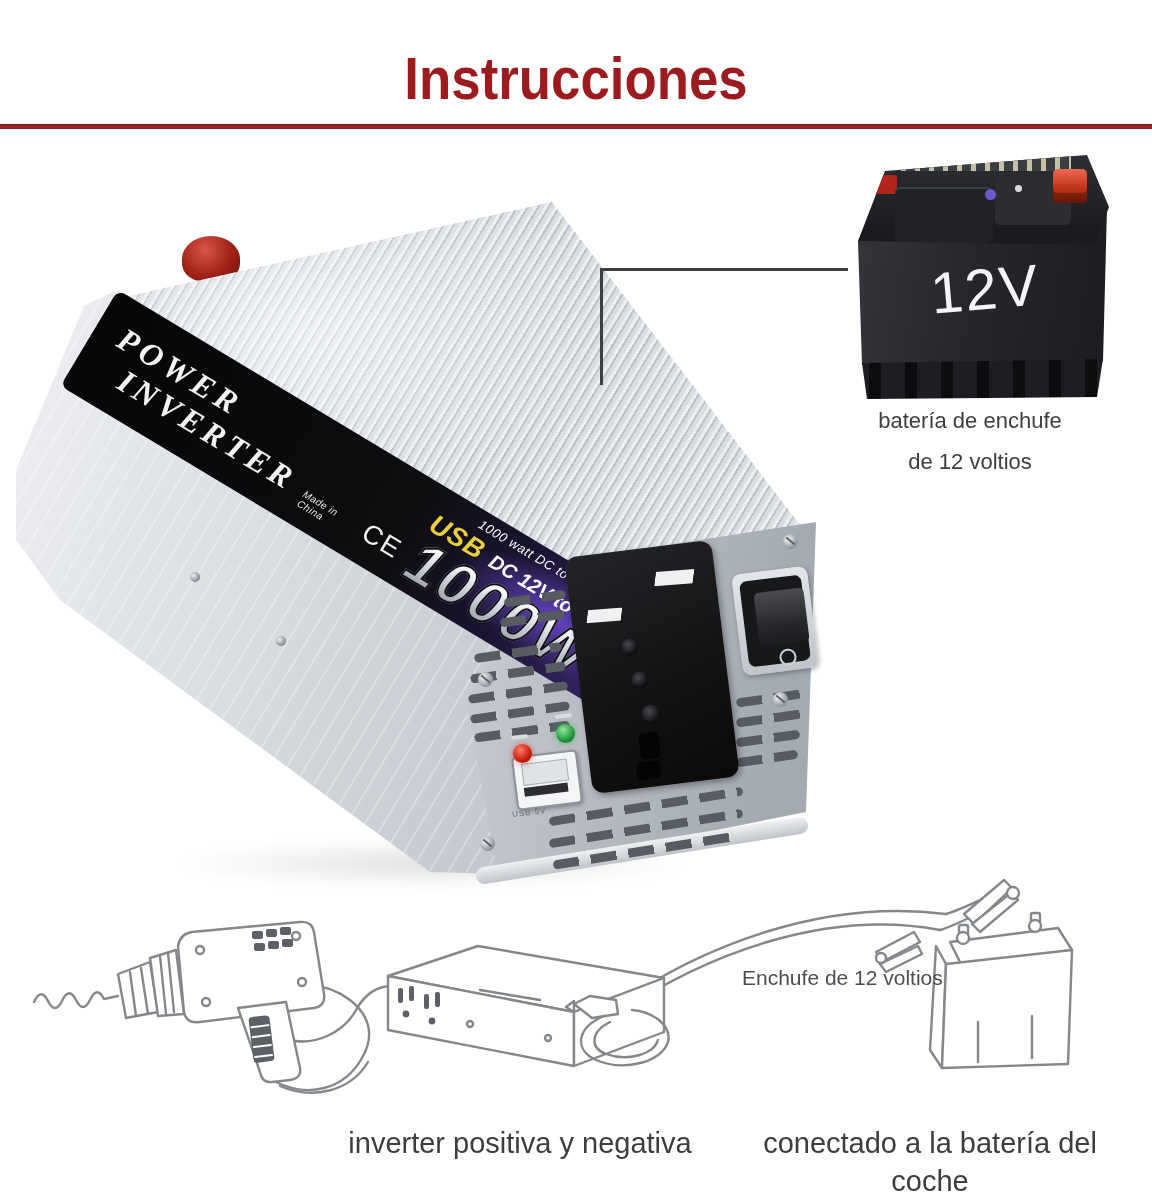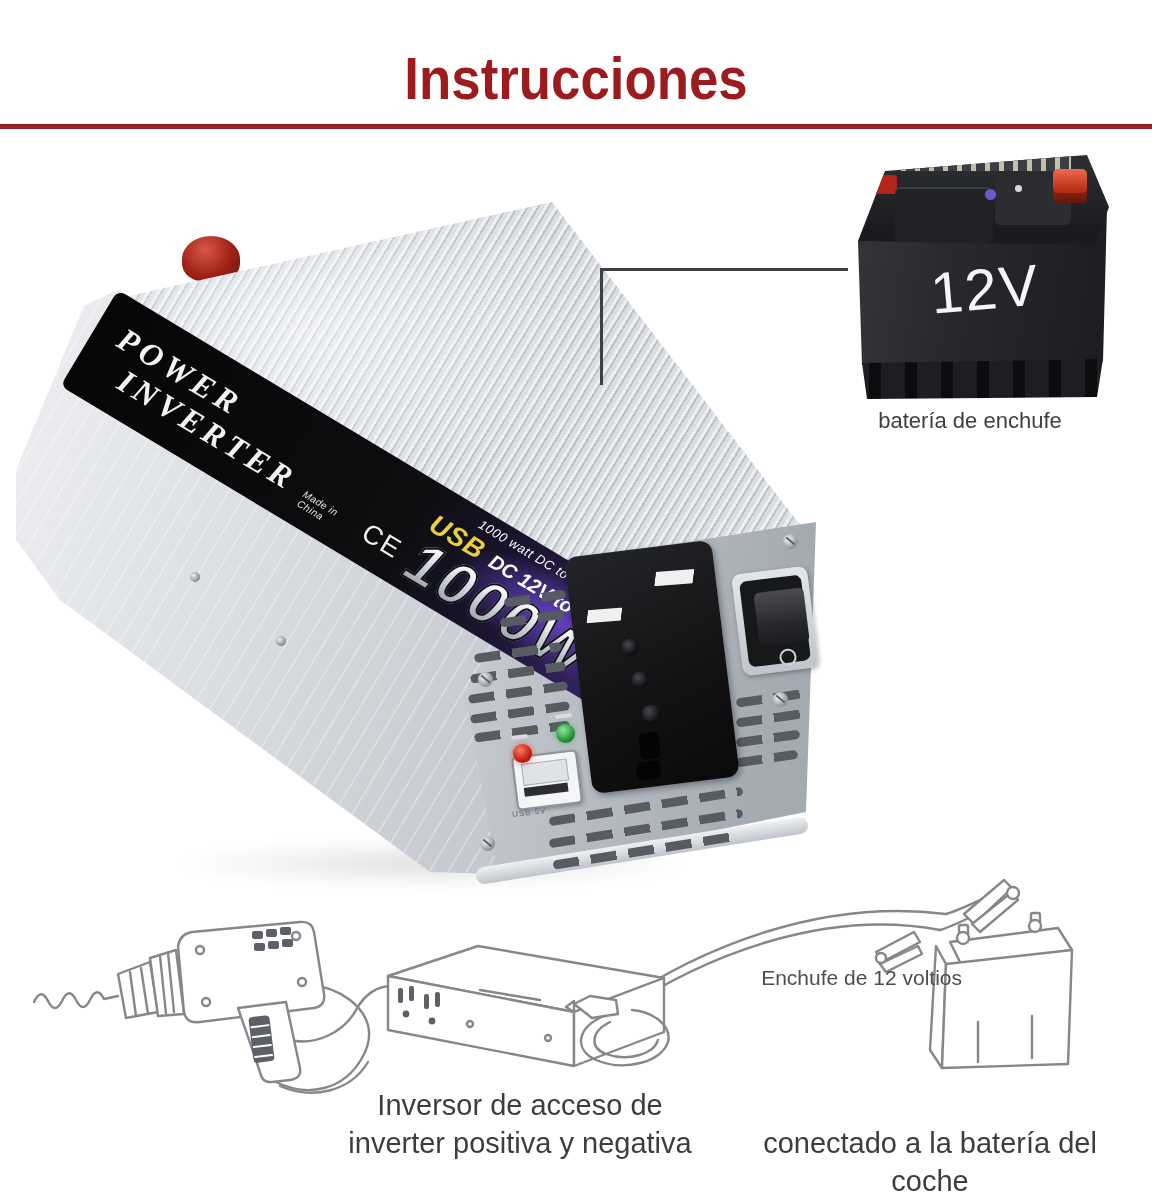--- a/index.html
+++ b/index.html
@@ -131,21 +131,21 @@
         clip-path:polygon(17px 218px,258px 214px,252px 252px,22px 254px);
         background:repeating-linear-gradient(90deg,#1c1e21 0 24px,#0b0c0e 24px 36px);}
   .bat-v{left:48px;top:110px;width:184px;text-align:center;color:#f4f5f7;font-size:58px;
         font-weight:400;letter-spacing:2px;transform:rotate(-5deg);}
   .bat-caption{left:795px;top:400px;width:350px;text-align:center;color:#3e3e41;
         font-size:22px;line-height:41px;}
 
   
   .diagram-svg{left:0;top:870px;z-index:1;}
   .diag-label{color:#4b4d51;font-size:21px;z-index:2;}
-  .plug-label{left:742px;top:966px;width:220px;text-align:right;}
+  .plug-label{left:742px;top:966px;width:220px;text-align:left;}
   .bat-label{left:972px;top:984px;width:110px;text-align:center;font-size:26px;color:#56585c;
         transform:rotate(-4deg);}
 
   
   .caption{top:1086px;text-align:center;color:#3d3d40;font-size:29px;line-height:38px;z-index:2;}
   .cap1{left:15px;width:300px;}
   .cap2{left:340px;width:360px;}
   .cap3{left:725px;width:410px;}
 </style>
 </head>
@@ -243,20 +243,21 @@
       <div class="abs bat-block1"></div>
       <div class="abs bat-block2"></div>
       <div class="abs bat-dotp"></div>
       <div class="abs bat-dotw"></div>
       <div class="abs bat-term"></div>
     </div>
     <div class="abs bat-v">12V</div>
   </div>
   <div class="abs bat-caption">
     <span>batería de enchufe</span><br>
+    <span>de 12 voltios</span>
   </div>
 
   <svg class="abs diagram-svg" width="1152" height="240" viewBox="0 870 1152 240" fill="none" stroke="#84878b" stroke-width="2.4" stroke-linecap="round" stroke-linejoin="round">
 
     <g>
       <path d="M618 1004 C700 948 820 898 946 914"></path>
       <path d="M620 1012 C704 956 824 908 940 930"></path>
       <path d="M946 914 C966 908 996 892 1010 886"></path>
       <path d="M940 930 C962 924 1000 900 1014 898"></path>
     </g>
@@ -340,21 +341,21 @@
     </g>
   </svg>
 
   <div class="abs diag-label plug-label">Enchufe de 12 voltios</div>
   <div class="abs bat-label">Batería</div>
 
   <div class="abs caption cap1">
     <br>
   </div>
   <div class="abs caption cap2">
-    <span>Inversor de acceso de</span><br>
+    <br>
     <span>inverter positiva y negativa</span>
   </div>
   <div class="abs caption cap3">
     <br>
     <span>conectado a la batería del coche</span>
   </div>
 
 </div>
 
 </body></html>

